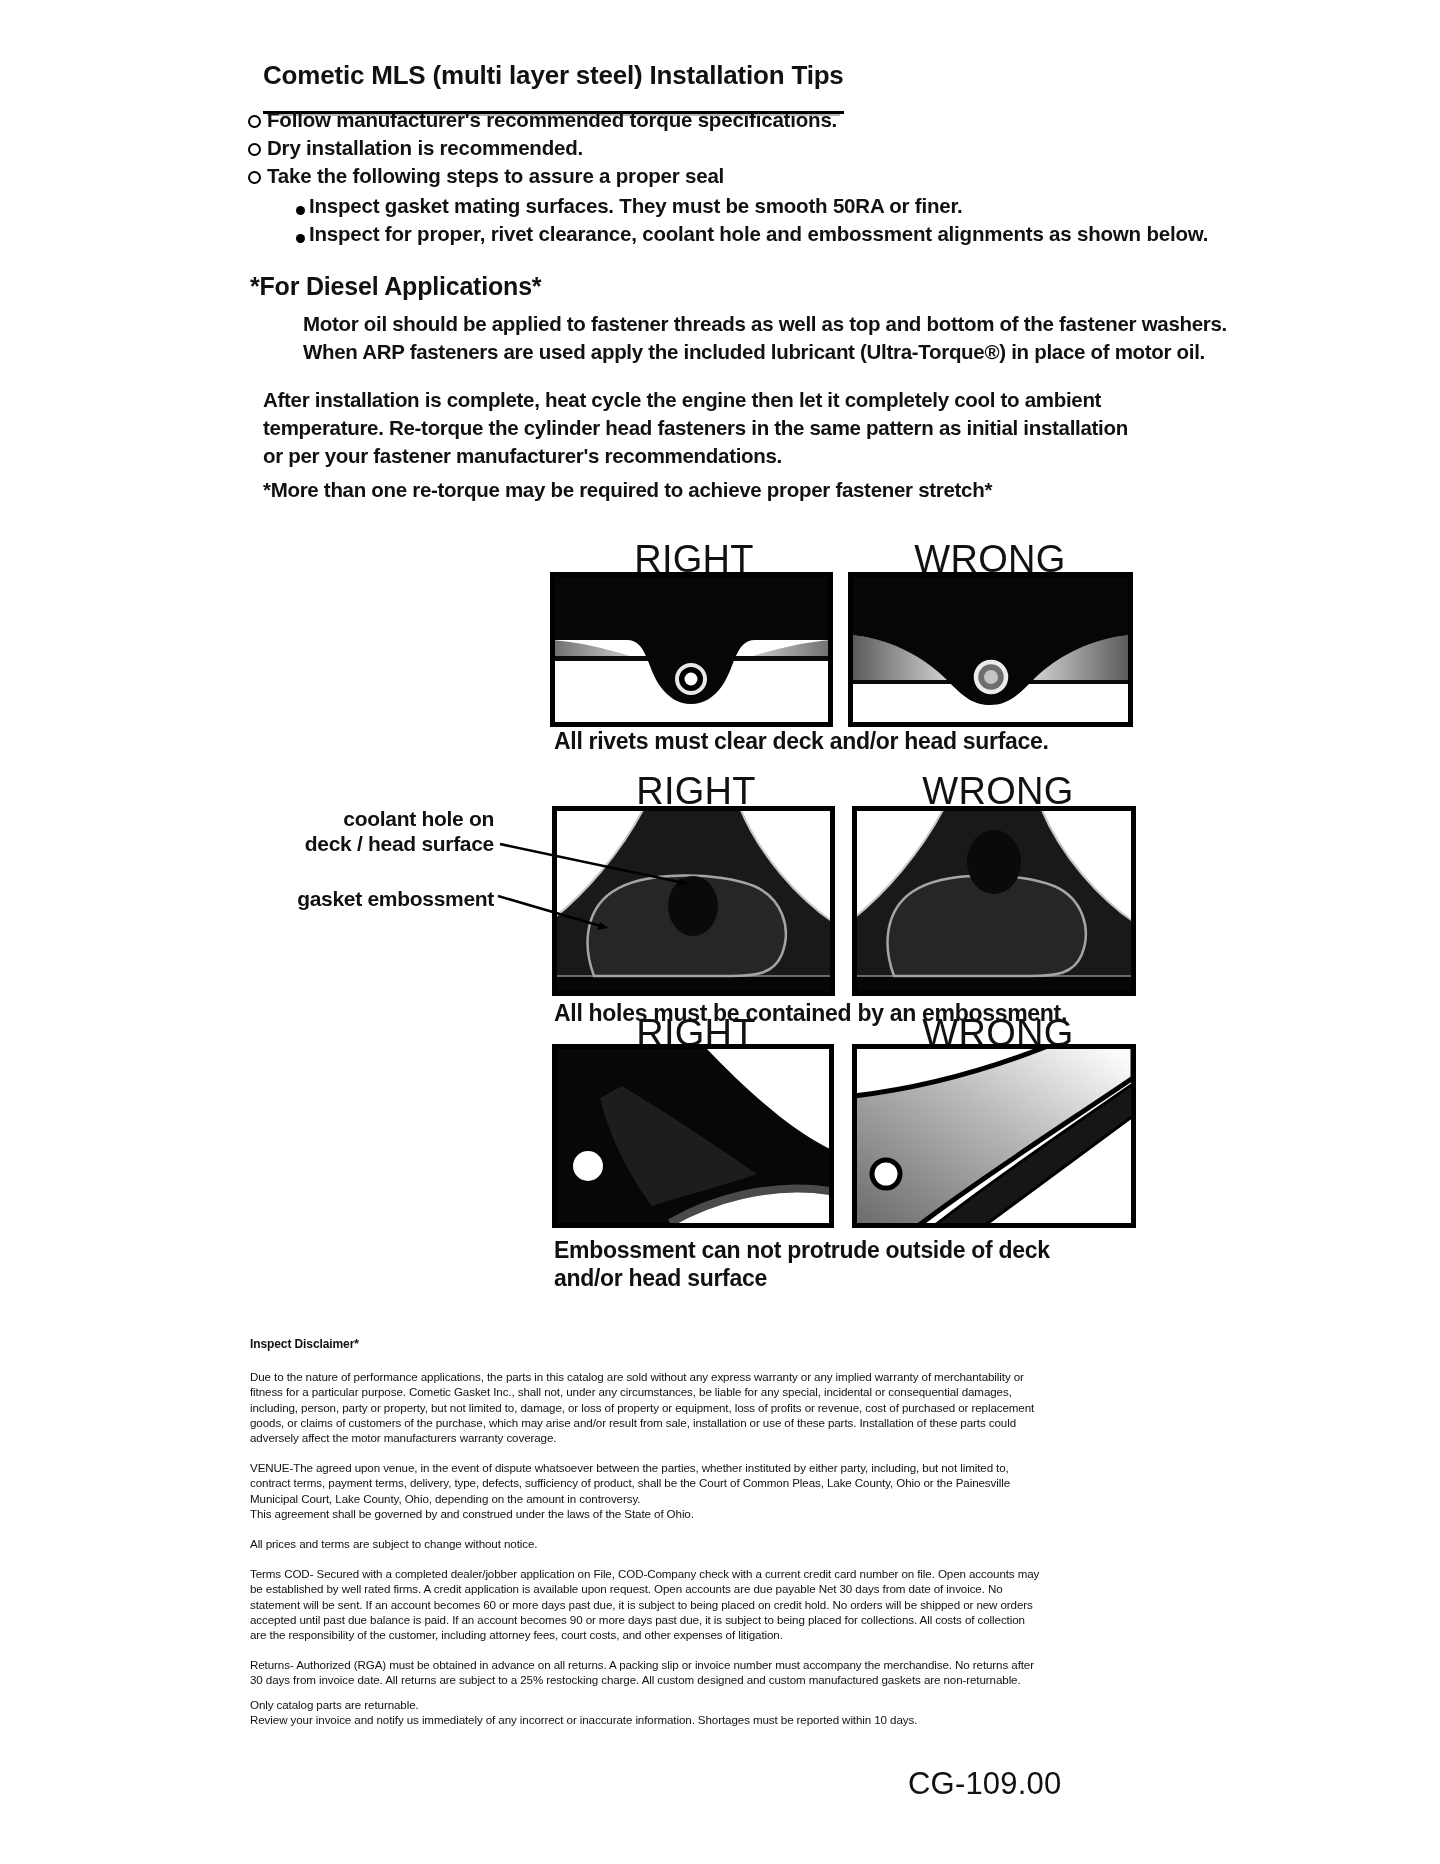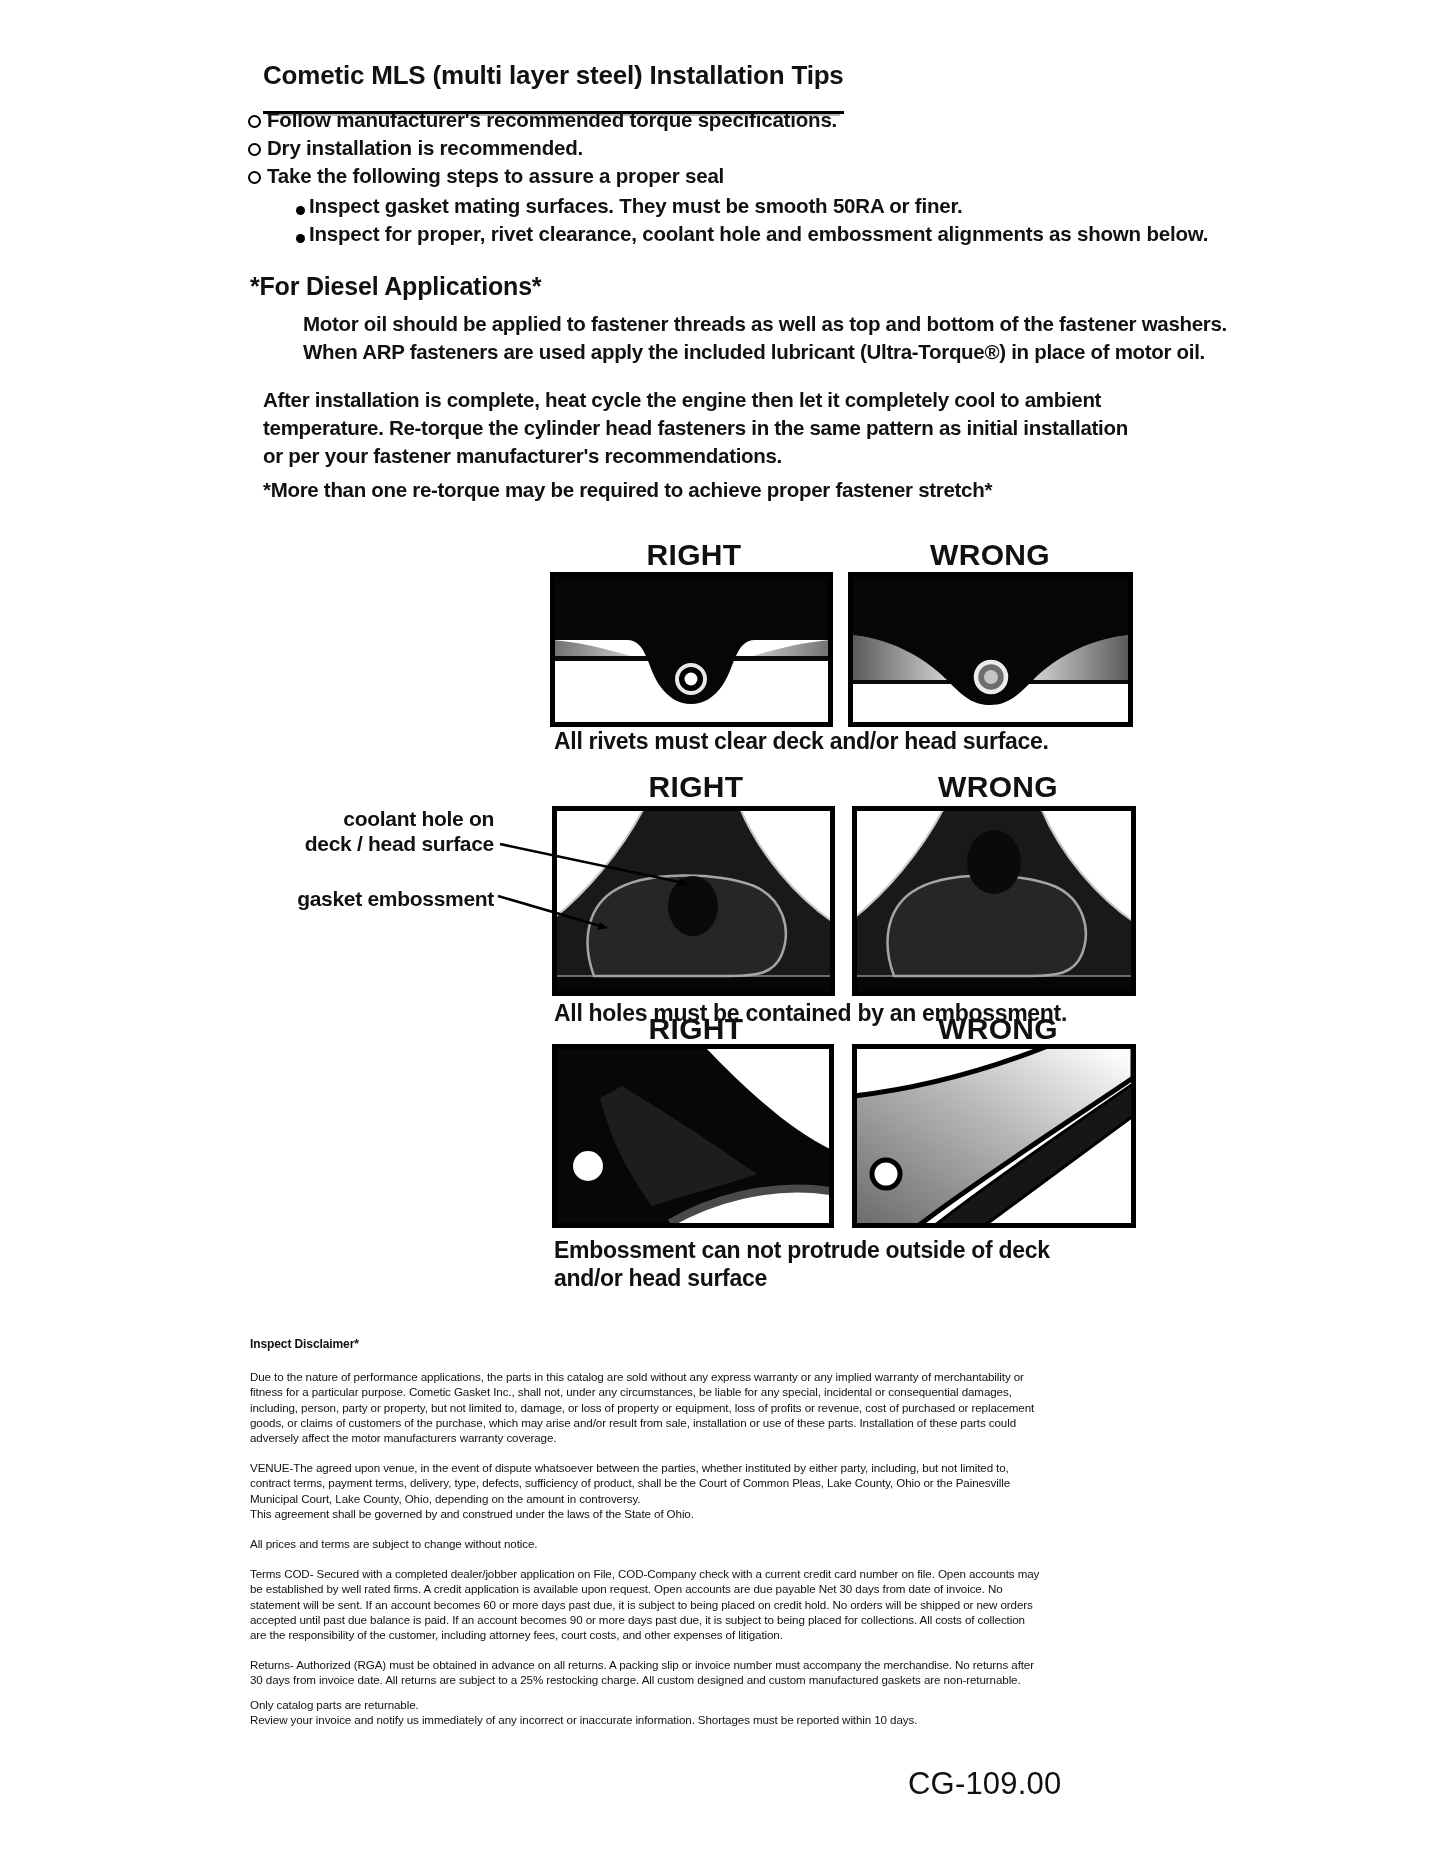--- a/index.html
+++ b/index.html
@@ -23,21 +23,21 @@
   .subbullet-row{display:flex; align-items:center; height:28px; margin-left:48px;}
   .subbullet-row .dot-f{
     width:9px;height:9px;background:#000;border-radius:50%;
     margin:8px 4px 0 0; flex:none;
   }
   .h2{font-size:25px; font-weight:700; letter-spacing:-0.2px;}
   .para{
     font-size:20.5px; font-weight:700; letter-spacing:-0.3px;
     line-height:28px; white-space:pre-line; width:1060px;
   }
-  .rw-label{font-size:30px; font-weight:700; letter-spacing:0.3px; text-align:center; width:200px;}
+  .rw-label{font-size:38px; font-weight:400; letter-spacing:0.3px; text-align:center; width:200px;}
   .caption{font-size:23px; font-weight:700; letter-spacing:-0.3px; white-space:pre-line;}
   .ptr-label{font-size:21px; font-weight:700; letter-spacing:-0.3px; text-align:right; line-height:25px; white-space:pre-line;}
   .diagram-box{position:absolute;}
   .diagram-box svg{display:block;}
   .fine{
     font-size:11.6px; font-weight:400; letter-spacing:-0.1px;
     line-height:15.3px; white-space:pre-line; width:1145px;
   }
   .fine-h{font-size:12px; font-weight:700;}
   .code{font-size:31px; font-weight:400; letter-spacing:0.2px;}

